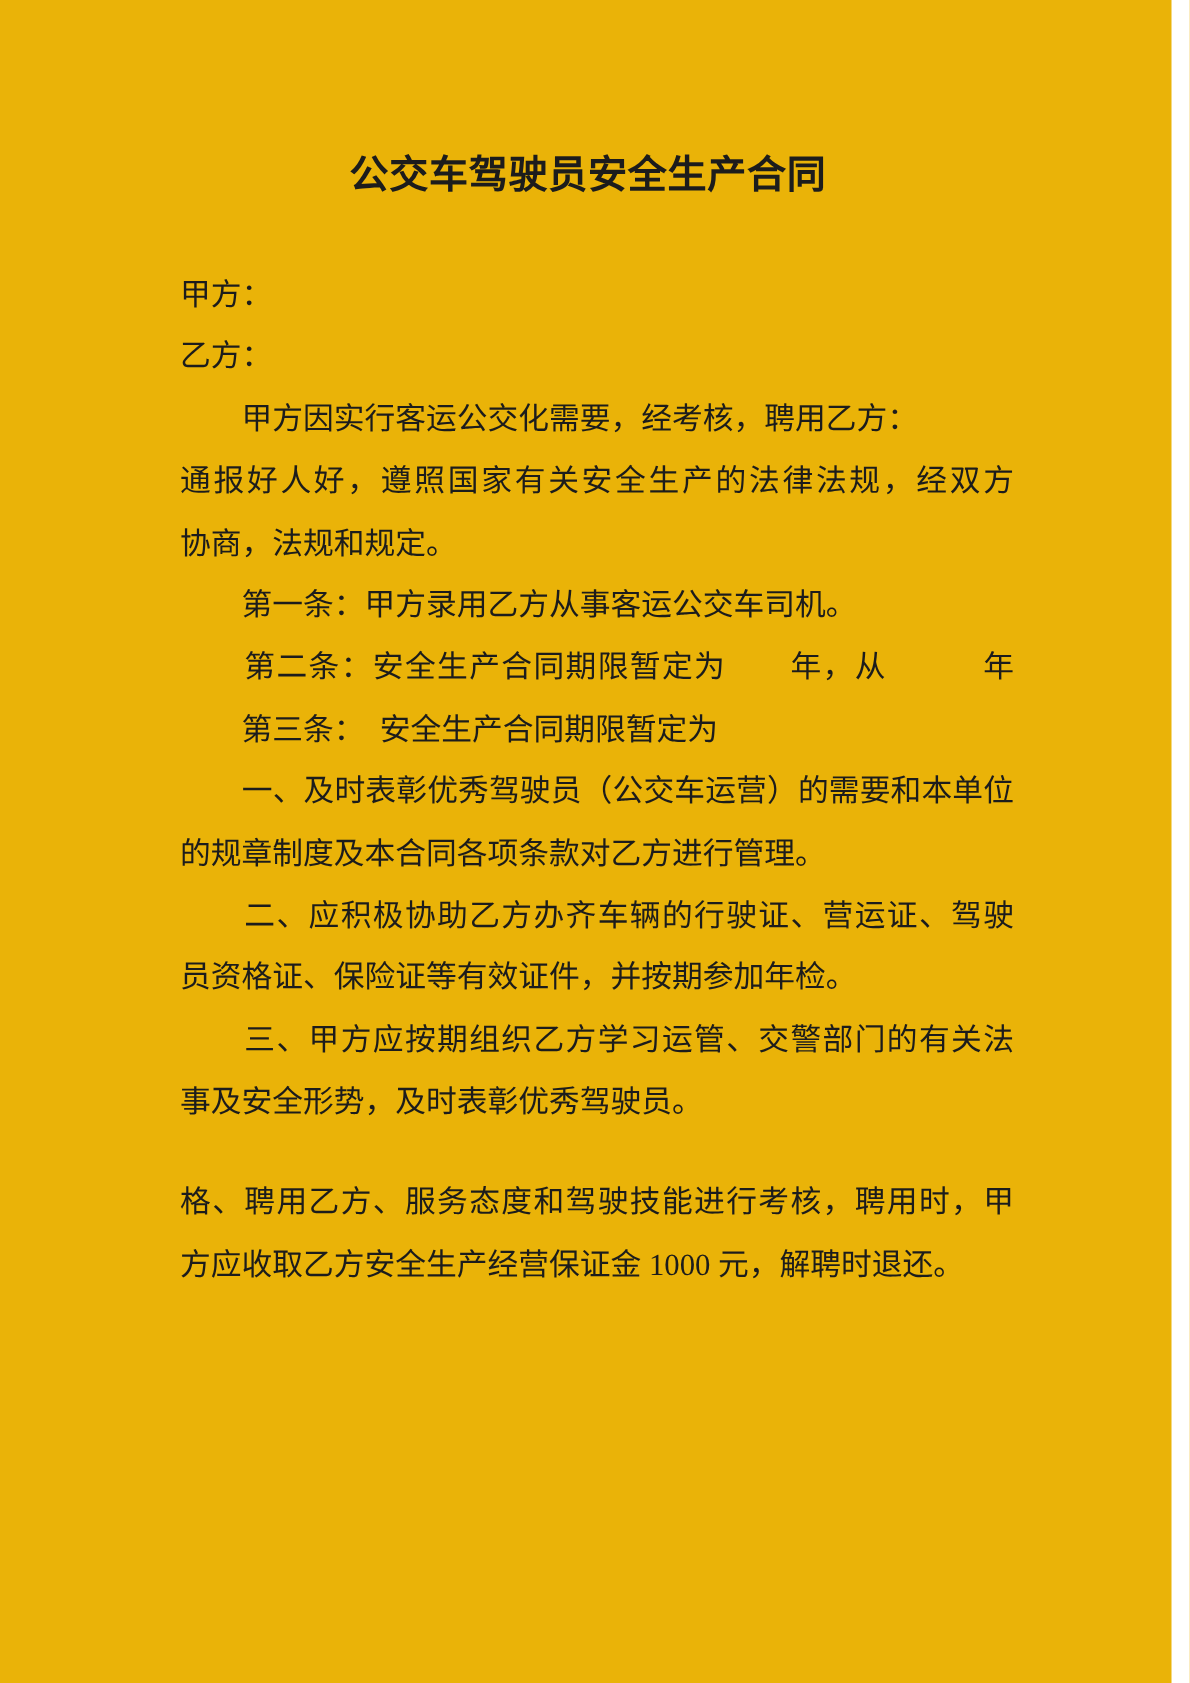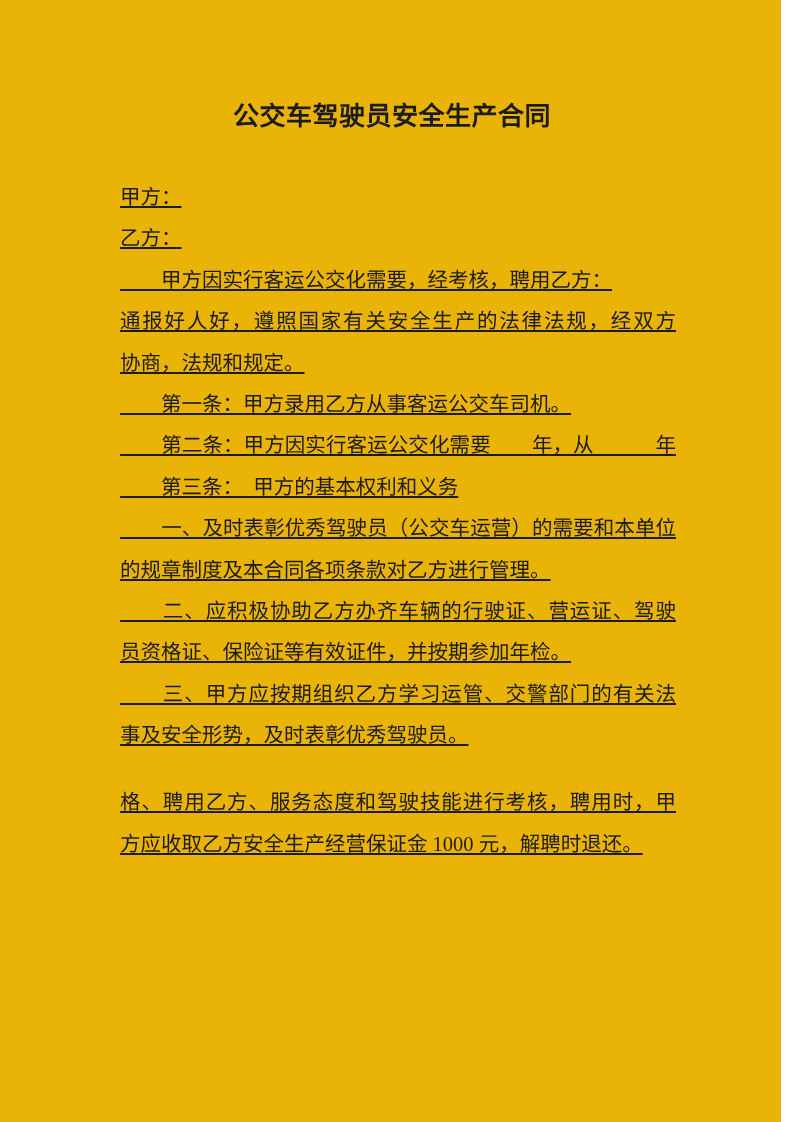--- a/index.html
+++ b/index.html
@@ -22,21 +22,20 @@
     margin: 100px 0 43px 0;
     font-size: 26px;
     font-weight: bold;
     line-height: 34px;
     text-align: center;
     letter-spacing: 0.5px;
     white-space: pre;
   }
   .doc-body {
     width: 556px;
-    text-decoration: underline;
   }
   .line {
     height: 41.4px;
     line-height: 41.4px;
     font-size: 20.5px;
     white-space: pre;
     overflow: visible;
   }
   .line.fill {
     white-space: pre-wrap;
@@ -53,22 +52,22 @@
 
 <div class="page">
   <h1 class="doc-title">公交车驾驶员安全生产合同</h1>
   <div class="doc-body">
       <div class="line">甲方：</div>
       <div class="line">乙方：</div>
       <div class="line">　　甲方因实行客运公交化需要，经考核，聘用乙方：</div>
       <div class="line fill">通报好人好，遵照国家有关安全生产的法律法规，经双方</div>
       <div class="line">协商，法规和规定。</div>
       <div class="line">　　第一条：甲方录用乙方从事客运公交车司机。</div>
-      <div class="line fill">　　第二条：甲方因实行客运公交化需要　　年，从　　　年</div>
-      <div class="line">　　第三条：　甲方的基本权利和义务</div>
+      <div class="line fill">　　第二条：安全生产合同期限暂定为　　年，从　　　年</div>
+      <div class="line">　　第三条：　安全生产合同期限暂定为</div>
       <div class="line fill">　　一、及时表彰优秀驾驶员（公交车运营）的需要和本单位</div>
       <div class="line">的规章制度及本合同各项条款对乙方进行管理。</div>
       <div class="line fill">　　二、应积极协助乙方办齐车辆的行驶证、营运证、驾驶</div>
       <div class="line">员资格证、保险证等有效证件，并按期参加年检。</div>
       <div class="line fill">　　三、甲方应按期组织乙方学习运管、交警部门的有关法</div>
       <div class="line">事及安全形势，及时表彰优秀驾驶员。</div>
       <div class="line spacer"></div>
       <div class="line fill">格、聘用乙方、服务态度和驾驶技能进行考核，聘用时，甲</div>
       <div class="line">方应收取乙方安全生产经营保证金 1000 元，解聘时退还。</div>
     </div>

